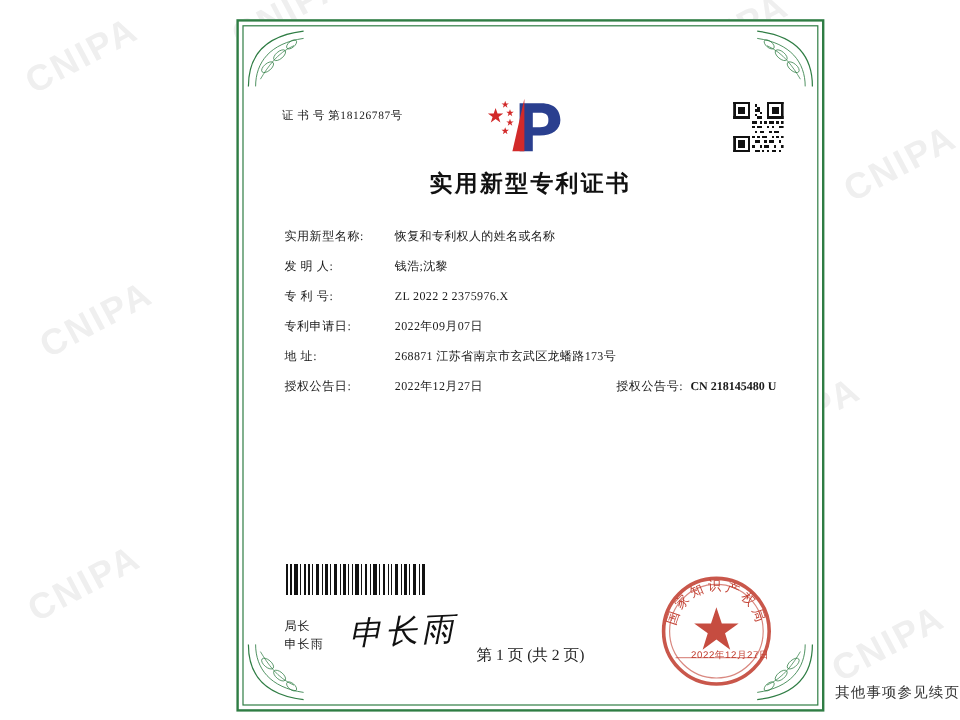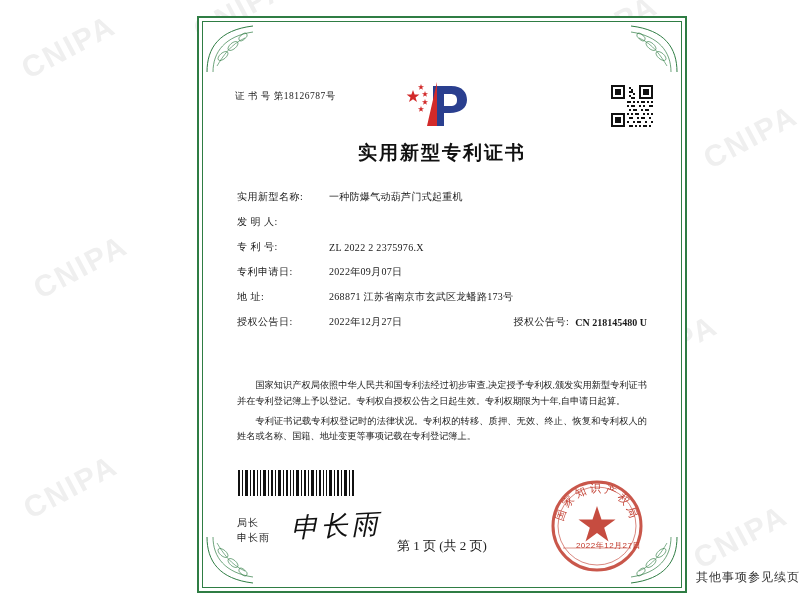--- a/index.html
+++ b/index.html
@@ -383,24 +383,25 @@
             <polygon points="18,26 18.8,28.2 21.1,28.2 19.2,29.6 19.9,31.8 18,30.4 16.1,31.8 16.8,29.6 14.9,28.2 17.2,28.2"></polygon>
           </g>
         </svg>
       </div>
 
       <div class="cert-title">实用新型专利证书</div>
 
       <div class="fields">
         <div class="field-row">
           <span class="field-label">实用新型名称:</span>
-          <span class="field-value">一种防爆气动葫芦门式起重机</span>
+          <span class="field-value">恢复和专利权人的姓名或名称</span>
         </div>
         <div class="field-row">
           <span class="field-label">发 明 人:</span>
+          <span class="field-value">钱浩;沈黎</span>
         </div>
         <div class="field-row">
           <span class="field-label">专 利 号:</span>
           <span class="field-value">ZL 2022 2 2375976.X</span>
         </div>
         <div class="field-row">
           <span class="field-label">专利申请日:</span>
           <span class="field-value">2022年09月07日</span>
         </div>
         <div class="field-row">
@@ -408,24 +409,20 @@
           <span class="field-value">268871 江苏省南京市玄武区龙蟠路173号</span>
         </div>
         <div class="field-row split">
           <span class="field-label">授权公告日:</span>
           <span class="field-value">2022年12月27日</span>
           <span class="second-label">授权公告号:</span>
           <span class="second-value">CN 218145480 U</span>
         </div>
       </div>
 
-      <div class="paras">
-        <p>国家知识产权局依照中华人民共和国专利法经过初步审查,决定授予专利权,颁发实用新型专利证书并在专利登记簿上予以登记。专利权自授权公告之日起生效。专利权期限为十年,自申请日起算。</p>
-        <p>专利证书记载专利权登记时的法律状况。专利权的转移、质押、无效、终止、恢复和专利权人的姓名或名称、国籍、地址变更等事项记载在专利登记簿上。</p>
-      </div>
 
       <div class="barcode">
         <svg width="120" height="26" viewBox="0 0 120 26" shape-rendering="crispEdges">
           <rect width="120" height="26" fill="#fff"></rect>
           <g fill="#111">
             <rect x="1" y="0" width="2" height="26"></rect>
               <rect x="5" y="0" width="1" height="26"></rect>
             <rect x="8" y="0" width="3" height="26"></rect>
               <rect x="13" y="0" width="1" height="26"></rect>
             <rect x="16" y="0" width="2" height="26"></rect>

